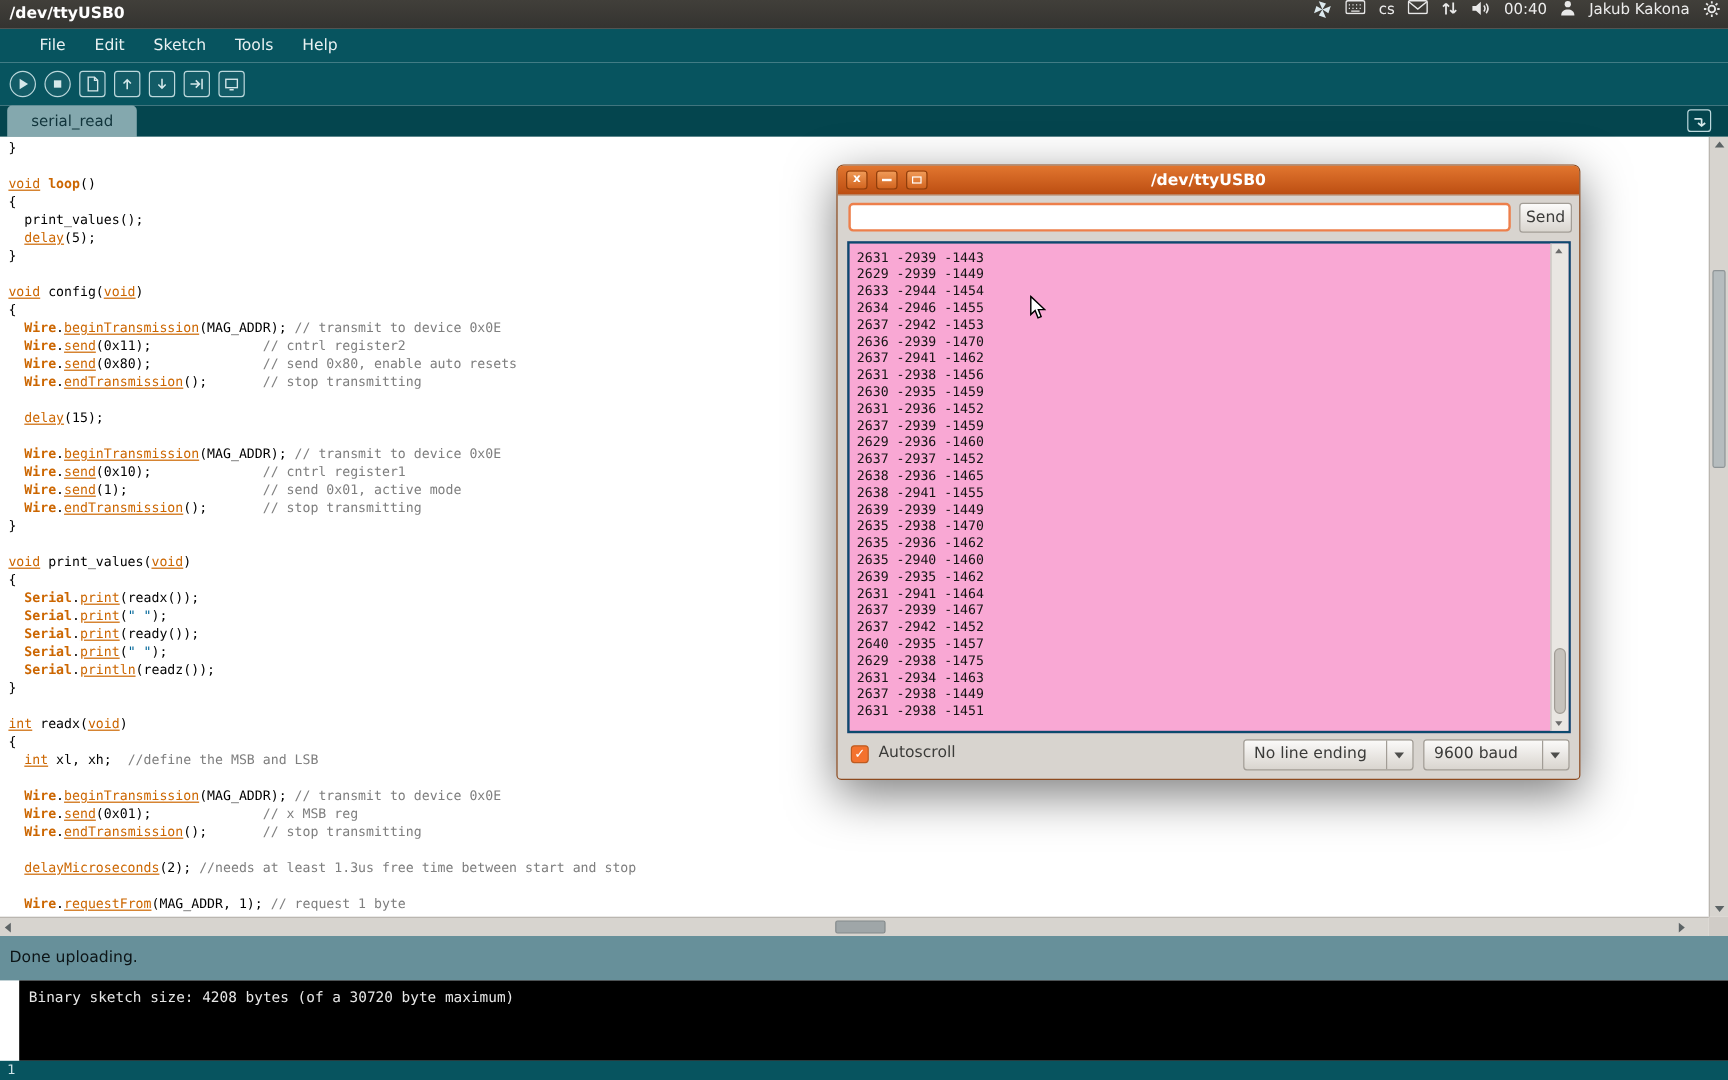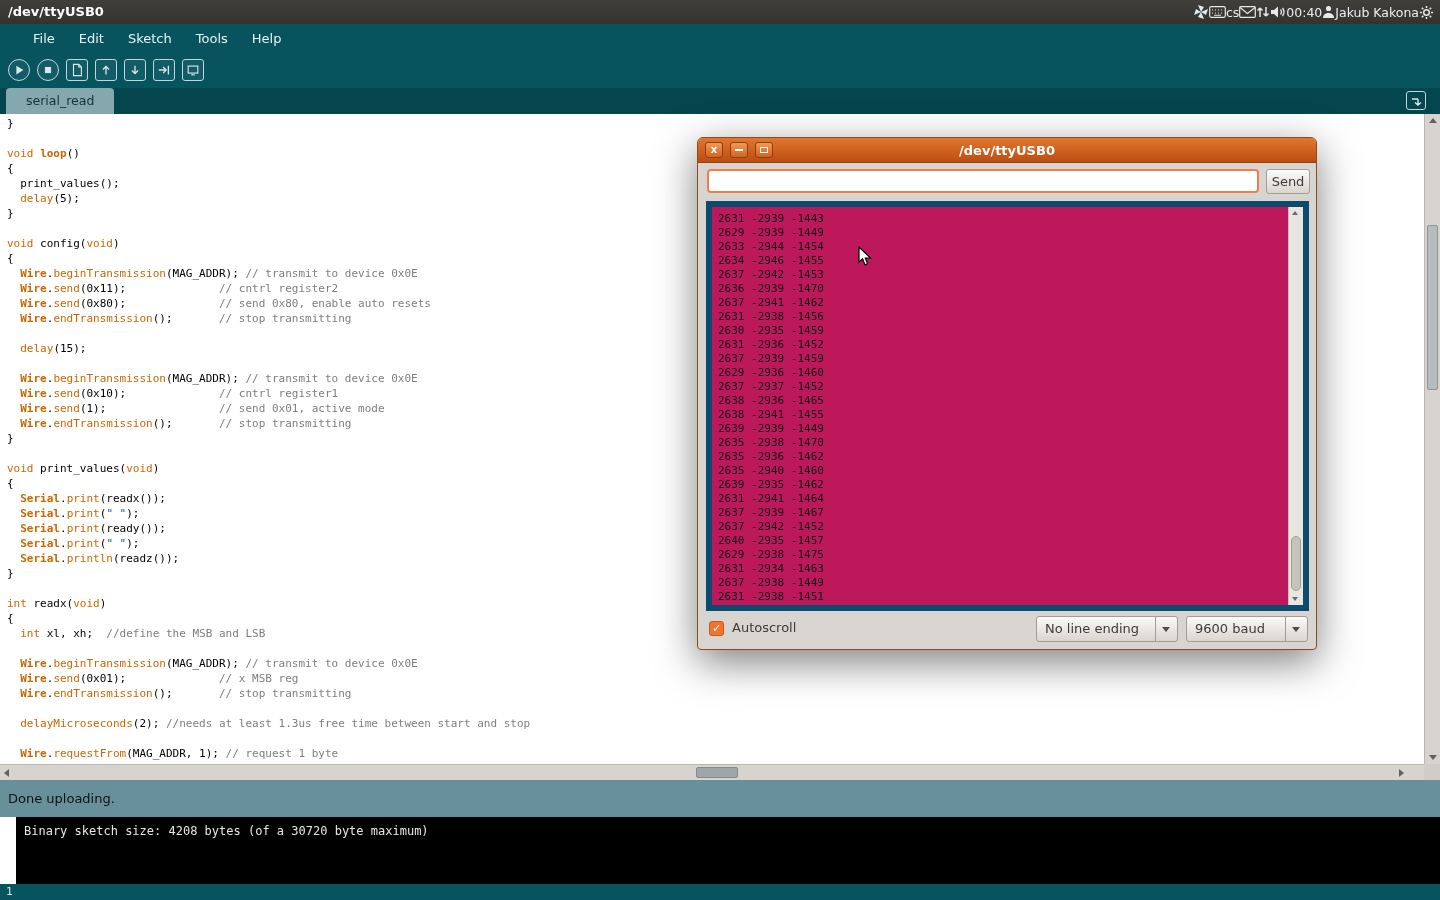--- a/index.html
+++ b/index.html
@@ -3,21 +3,21 @@
 <meta charset="utf-8">
 <style>
   * { box-sizing: border-box; margin: 0; padding: 0; }
   html,body { width:1440px; height:900px; }
   body { position:relative; font-family:"DejaVu Sans", sans-serif; background:#fff; overflow:hidden; }
 
   
   .topbar { position:absolute; left:0; top:0; width:1440px; height:24px;
             background:linear-gradient(#413f3a,#343330); color:#fff; z-index:20; }
   .apptitle { position:absolute; left:8px; top:4px; font-size:13px; font-weight:bold; color:#fff; }
-  .tray { position:absolute; right:6px; top:0; height:24px; display:flex; align-items:center; 
+  .tray { position:absolute; right:6px; top:0; height:24px; display:flex; gap:11px;
           color:#ececec; font-size:12.5px; }
   .tray svg { display:block; }
 
   
   .menubar { position:absolute; left:0; top:24px; width:1440px; height:28px; background:#07545f;
              display:flex; align-items:center; padding-left:24px; gap:6px; }
   .menu-item { color:#e9f1f2; font-size:13px; padding:4px 9px; }
 
   .toolbar { position:absolute; left:0; top:52px; width:1440px; height:36px; background:#07545f;
              display:flex; align-items:center; padding-left:8px; gap:7px; }
@@ -32,21 +32,21 @@
          color:#11343b; font-size:12.5px; line-height:26px; border-radius:4px 4px 0 0; }
   .tabmenu { position:absolute; right:14px; top:3px; width:20px; height:19px; border:1px solid #bcd8dc;
              border-radius:3px; display:flex; align-items:center; justify-content:center; }
 
   
   .editor { position:absolute; left:0; top:114px; width:1424px; height:650px; background:#ffffff; overflow:hidden; }
   .code { position:absolute; left:7px; top:2px; font-family:"DejaVu Sans Mono", monospace;
           font-size:11px; line-height:15px; white-space:pre; color:#000; }
   .code-line { height:15px; }
   .tok-t { color:#000000; }
-  .tok-k { color:#cc6600; }
+  .tok-k { color:#cc6600;text-decoration:underline; }
   .tok-b { color:#cc6600; font-weight:bold; }
   .tok-c { color:#7e7e7e; }
   .tok-s { color:#006699; }
 
   
   .vscroll { position:absolute; left:1424px; top:114px; width:16px; height:650px; background:#d7d4cf;
              border-left:1px solid #bab6b0; }
   .vthumb { position:absolute; left:2px; right:2px; top:111px; height:165px; background:#b5bcbe;
             border:1px solid #8e9496; border-radius:2px; }
   .arr { width:0; height:0; position:absolute; }
@@ -81,22 +81,22 @@
   .wm { width:8px; height:2px; background:#fff; }
   .wM { width:8px; height:6px; border:1.5px solid #fff; }
 
   .sminput { position:absolute; left:9px; top:31px; width:552px; height:24px; background:#fff;
              border:2px solid #ed7f4b; border-radius:4px; font-size:13px; padding:0 5px;
              font-family:"DejaVu Sans", sans-serif; outline:none; }
   .smsend { position:absolute; left:568px; top:31px; width:44px; height:25px;
             background:linear-gradient(#fcfbfa,#d9d5cf); border:1px solid #a29d96; border-radius:3px;
             font-size:13px; color:#3b3b39; font-family:"DejaVu Sans", sans-serif; }
 
-  .smtextwrap { position:absolute; left:8px; top:63px; width:603px; height:410px; background:#be185d;
-                border:6px solid #0c4a6e; }
+  .smtextwrap { position:absolute; left:8px; top:63px; width:603px; height:410px; background:#f9a8d4;
+                border:2px solid #0c4a6e; }
   .smlines { position:absolute; left:0; top:0; right:15px; bottom:0; padding:5px 6px;
              font-family:"DejaVu Sans Mono", monospace; font-size:11px; line-height:14px; color:#151515;
              overflow:hidden; white-space:pre; }
   .smscroll { position:absolute; top:0; right:0; bottom:0; width:15px; background:#e9e6e2; border-left:1px solid #c5c1bb; }
   .smscroll .arr.up { left:3px; top:4px; border-left:3.5px solid transparent; border-right:3.5px solid transparent; border-bottom:4px solid #6b6b6b; }
   .smscroll .arr.down { left:3px; bottom:4px; border-left:3.5px solid transparent; border-right:3.5px solid transparent; border-top:4px solid #6b6b6b; }
   .smthumb { position:absolute; left:2px; right:2px; bottom:14px; height:55px; background:#c6c2bc;
              border:1px solid #a19c95; border-radius:6px; }
 
   .smbottom { position:absolute; left:8px; right:8px; top:478px; height:26px; }

